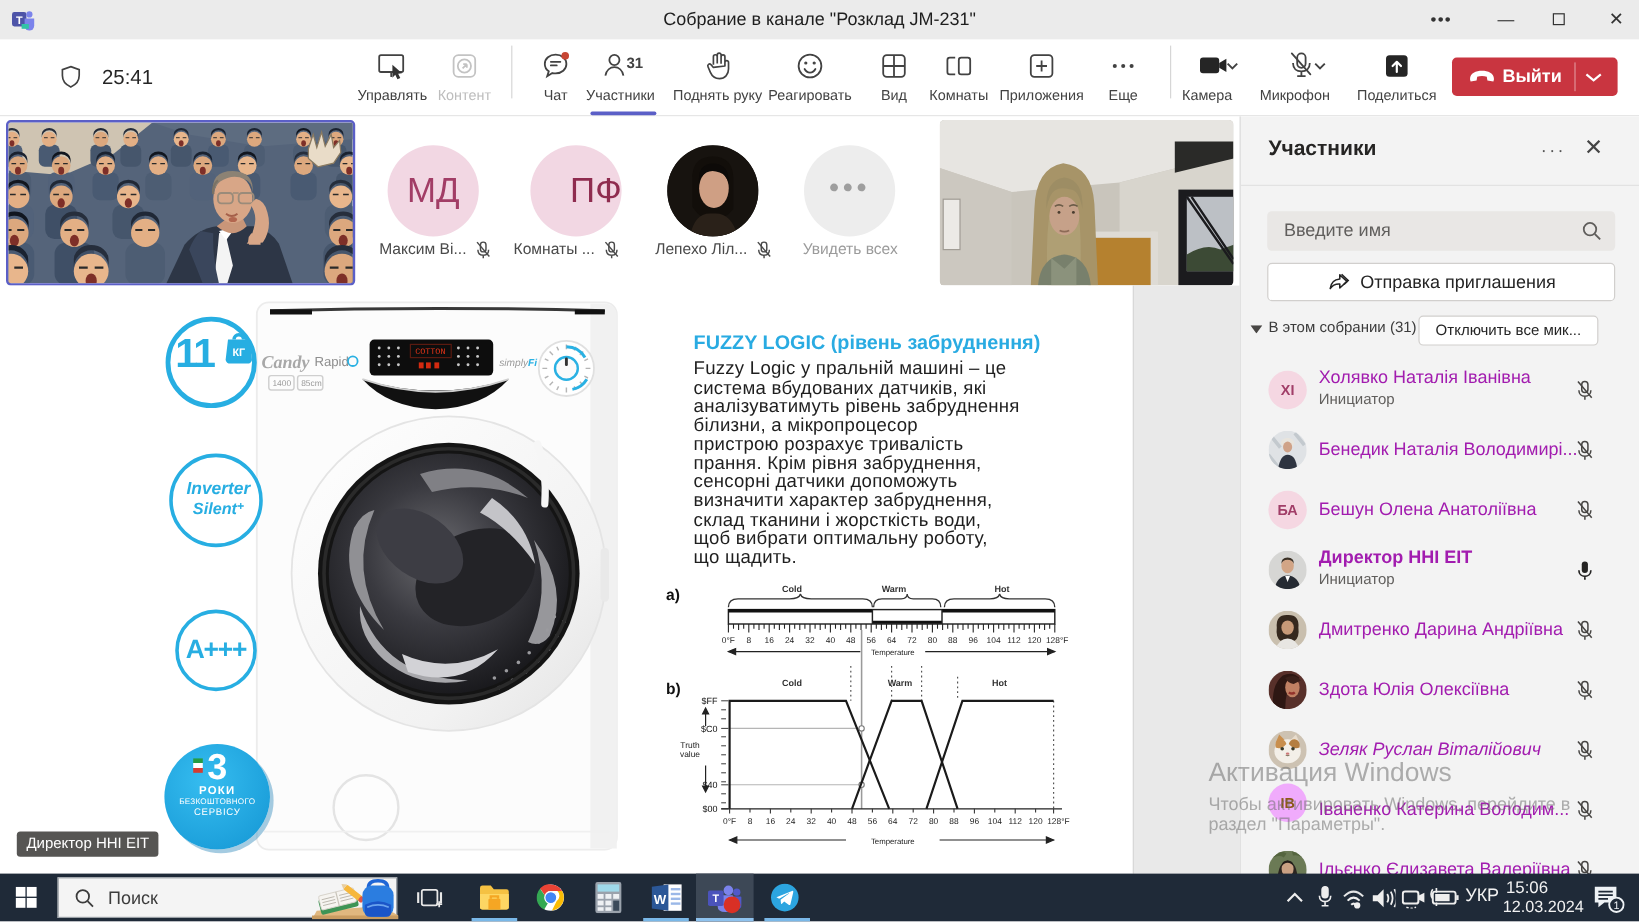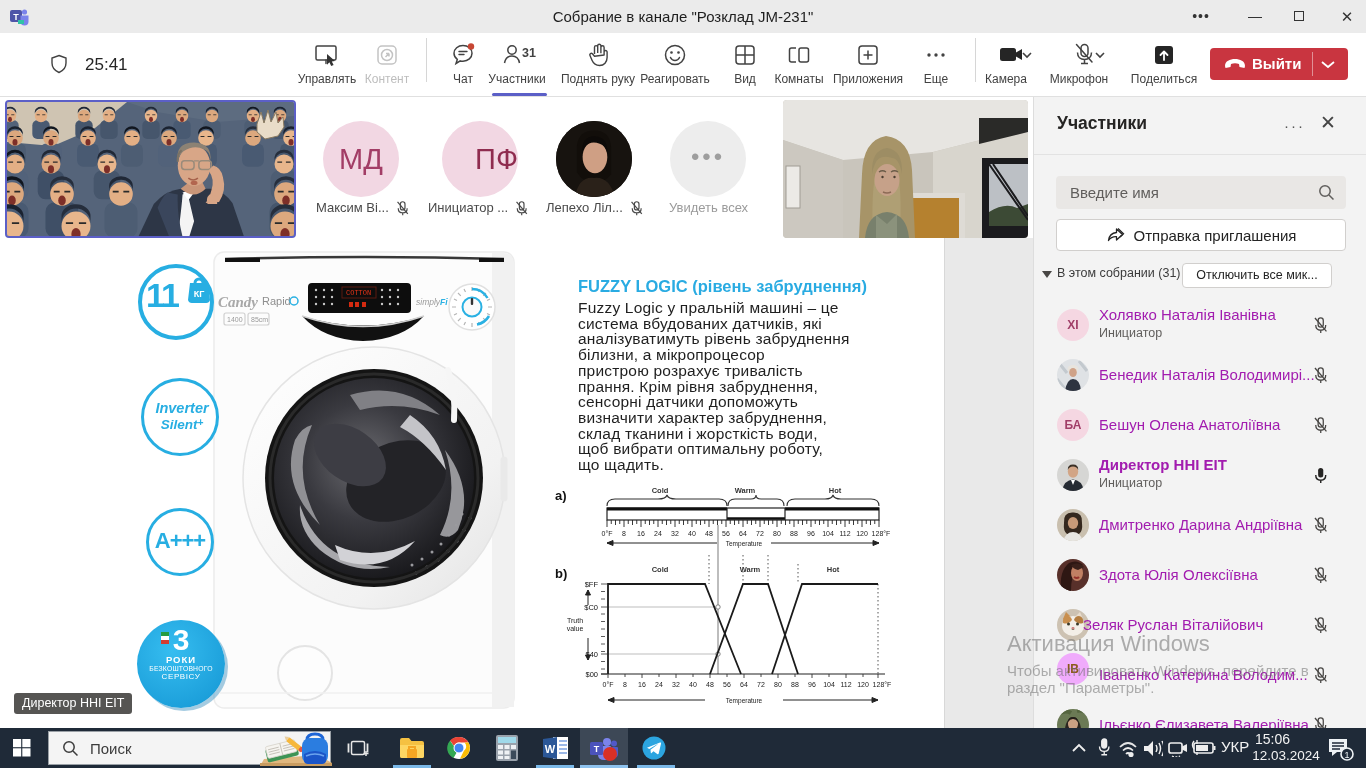--- a/index.html
+++ b/index.html
@@ -414,21 +414,21 @@
         <svg style="margin-left:5px" width="17" height="17" viewBox="0 0 24 24">
           <g stroke="#4a4a4a" stroke-width="1.7" fill="none">
             <rect x="9" y="2.5" width="6.5" height="11.5" rx="3.2"></rect>
             <path d="M6 11.5c0 4.2 2.8 6.5 6.3 6.5s6.3-2.3 6.3-6.5 M12.3 18v3.5"></path>
             <path d="M5 2.5 L19.5 19.5"></path>
           </g>
         </svg>
       </div>
  <div class="abs" style="left:442px;top:24px;width:76px;height:76px;border-radius:50%;background:#f2d7e3;text-align:right;line-height:76px;font-size:29px;color:#8f2c4f">ПФ</div>
  <div class="abs crow" style="left:428px;top:103px">
-        <span class="avname">Инициатор ...</span>
+        <span class="avname">Комнаты ...</span>
         <svg style="margin-left:5px" width="17" height="17" viewBox="0 0 24 24">
           <g stroke="#4a4a4a" stroke-width="1.7" fill="none">
             <rect x="9" y="2.5" width="6.5" height="11.5" rx="3.2"></rect>
             <path d="M6 11.5c0 4.2 2.8 6.5 6.3 6.5s6.3-2.3 6.3-6.5 M12.3 18v3.5"></path>
             <path d="M5 2.5 L19.5 19.5"></path>
           </g>
         </svg>
       </div>
  <div class="abs" style="left:556px;top:24px;width:76px;height:76px;border-radius:50%;overflow:hidden;background:#181512">
   <svg width="76" height="76" viewBox="0 0 80 80">
@@ -841,21 +841,21 @@
           <path d="M26,10 L23,3 L18,8 Z" fill="#e8dccc"></path>
           <ellipse cx="16" cy="17" rx="11" ry="10" fill="#f3efe8"></ellipse>
           <path d="M6,14 Q5,8 10,7 Q14,7 15,11 Q11,16 6,14Z" fill="#c98f4e"></path>
           <path d="M26,14 Q27,8 22,7 Q18,7 17,11 Q21,16 26,14Z" fill="#b57f42"></path>
           <circle cx="11.5" cy="15" r="1.5" fill="#3a3a2a"></circle>
           <circle cx="20.5" cy="15" r="1.5" fill="#3a3a2a"></circle>
           <path d="M14.5,20 q1.5,1.5 3,0" stroke="#8a7a66" stroke-width="1" fill="none"></path>
           <ellipse cx="16" cy="19" rx="1.5" ry="1" fill="#c77"></ellipse>
         </svg>
       </div>
-<div class="abs pname" style="left:49px;top:519px;width:215px;">Зеляк Руслан Віталійович</div>
+<div class="abs pname" style="left:65px;top:519px;width:215px;font-style:italic;">Зеляк Руслан Віталійович</div>
 <div class="abs" style="left:277px;top:519px">
         <svg width="19" height="19" viewBox="0 0 24 24">
           <g stroke="#484644" stroke-width="1.6" fill="none">
             <rect x="9" y="2.5" width="6.5" height="11.5" rx="3.2"></rect>
             <path d="M6 11.5c0 4.2 2.8 6.5 6.3 6.5s6.3-2.3 6.3-6.5 M12.3 18v3.5"></path>
             <path d="M5 2.5 L19.5 19.5"></path>
           </g>
         </svg>
       </div>
 <div class="abs" style="left:23px;top:556px;width:32px;height:32px;border-radius:50%;background:#f0abfc;text-align:center;line-height:32px;font-size:12px;font-weight:bold;color:#8a5a1a">ІВ</div>

